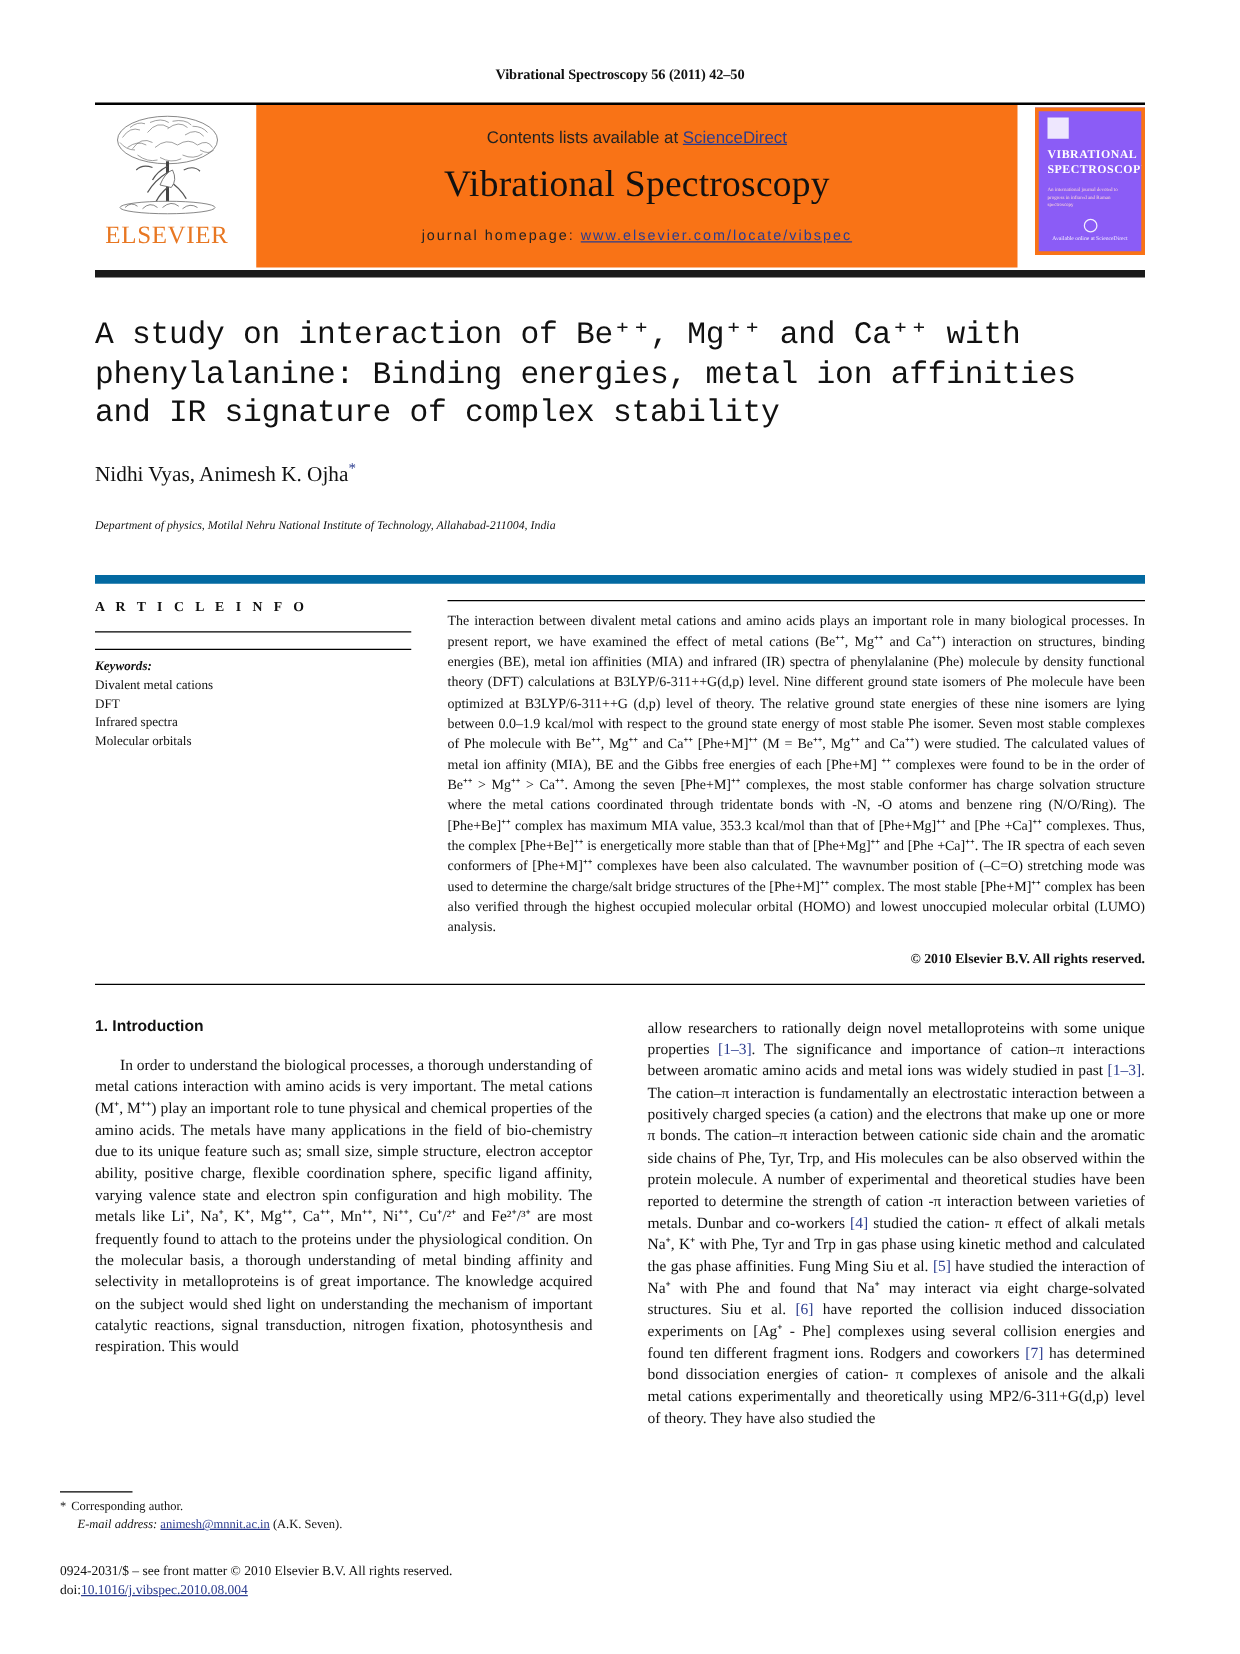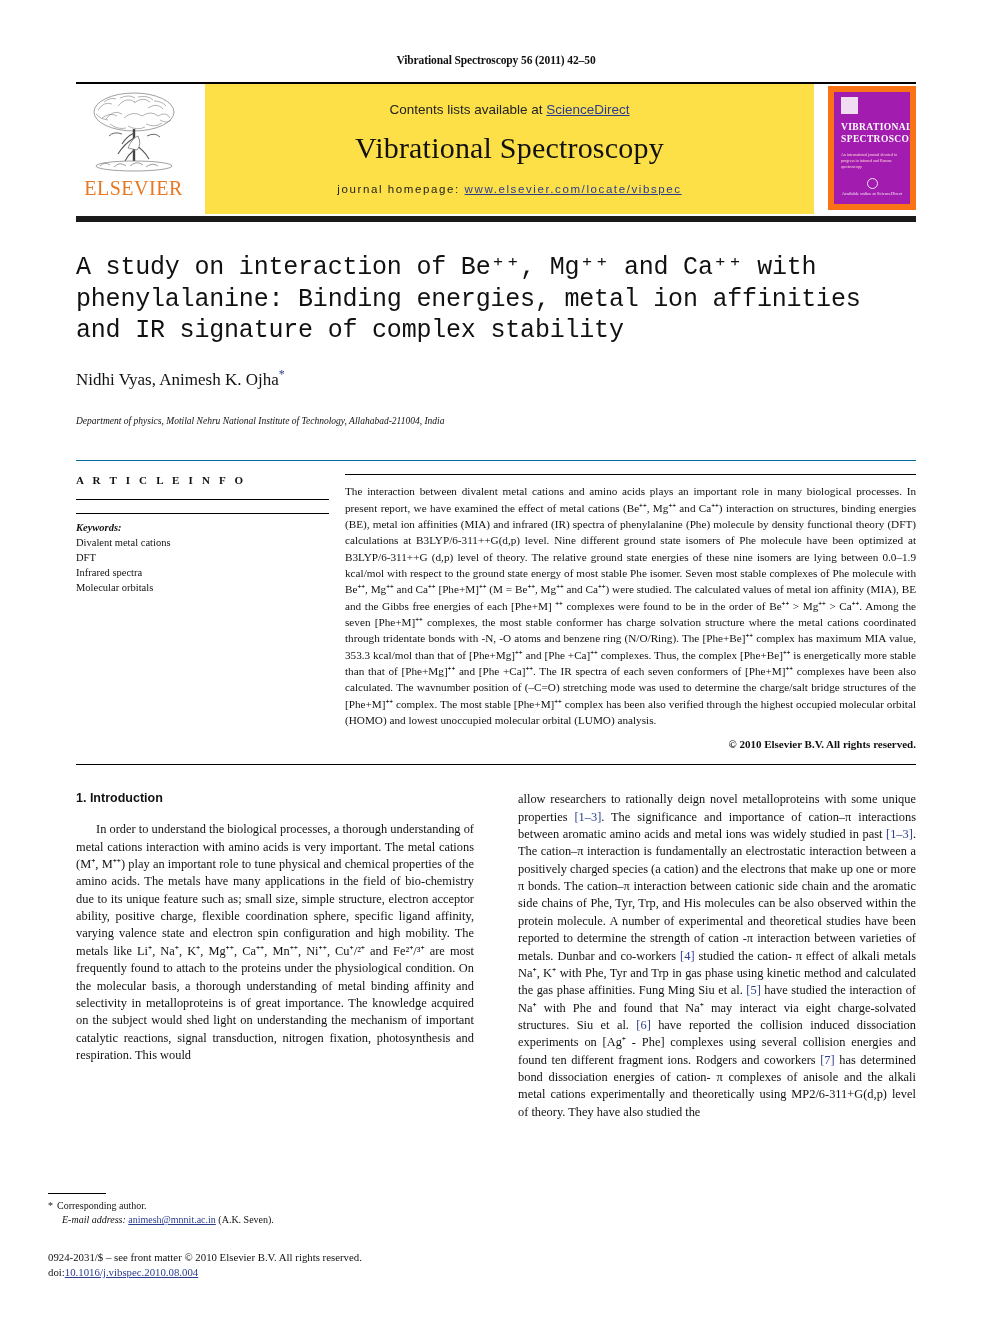--- a/index.html
+++ b/index.html
@@ -59,21 +59,21 @@
   .elsevier-word {
     font-family: "Liberation Serif", serif;
     font-size: 20px;
     letter-spacing: 0.5px;
     color: #E87722;
     line-height: 1;
     margin-top: -2px;
   }
   .banner {
     flex: 1;
-    background: #fde047;
+    background: #f97316;
     margin-left: 14px;
     margin-right: 14px;
     display: flex;
     flex-direction: column;
     align-items: center;
     justify-content: center;
     text-align: center;
     padding: 6px 0 8px;
   }
   .banner-contents {
@@ -105,24 +105,24 @@
     flex: 0 0 88px;
     width: 88px;
     display: flex;
     align-items: flex-start;
     justify-content: center;
     padding-top: 2px;
   }
   .cover {
     width: 84px;
     height: 112px;
-    background: #a21caf;
+    background: #8b5cf6;
     position: relative;
     overflow: hidden;
-    border: 6px solid #f97316;
+    border: 3px solid #f97316;
   }
   .cover-top-logo {
     position: absolute;
     top: 5px; left: 7px;
     width: 17px; height: 17px;
     background: #ffffff;
     opacity: 0.85;
   }
   .cover-title {
     position: absolute;
@@ -185,22 +185,22 @@
     font-weight: normal;
     font-size: 9.5px;
     margin-top: 27px;
     color: #111;
   }
 
   
   .info-abstract {
     margin-top: 34px;
     display: flex;
-    gap: 16px;
-    border-top: 1px solid #0369a1;
+    gap: 29px;
+    border-top: 7px solid #0369a1;
     padding-top: 0;
   }
   .col-info {
     flex: 0 0 253px;
     width: 253px;
   }
   .col-abstract { flex: 1; }
   .sect-head {
     font-family: "Liberation Serif", serif;
     font-weight: bold;

